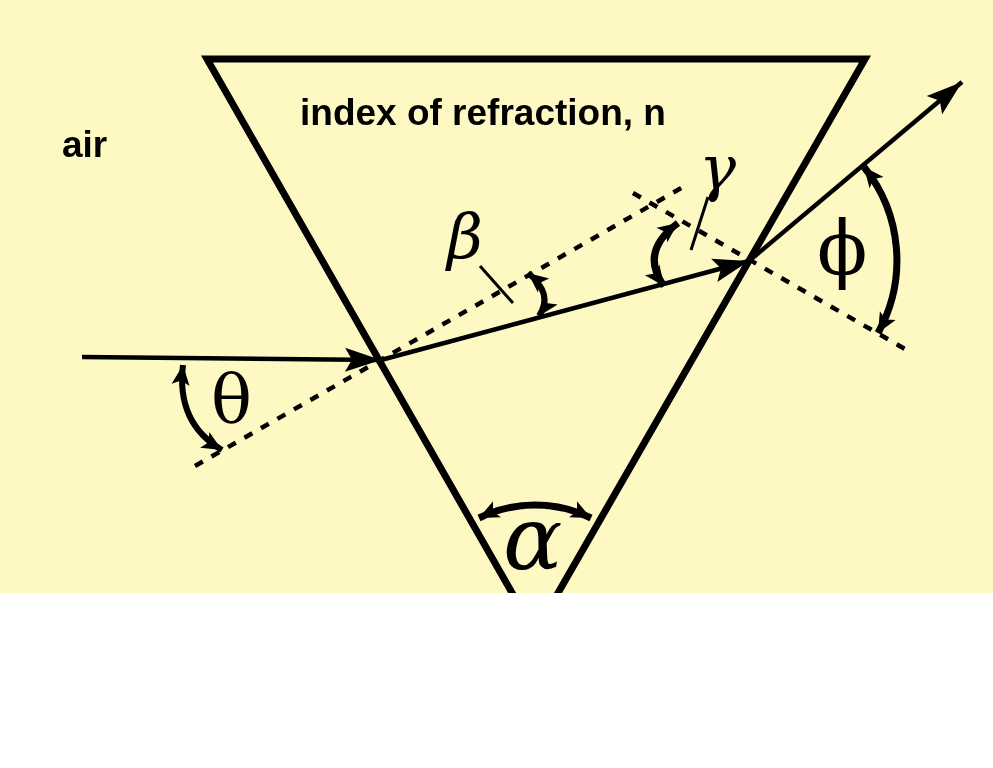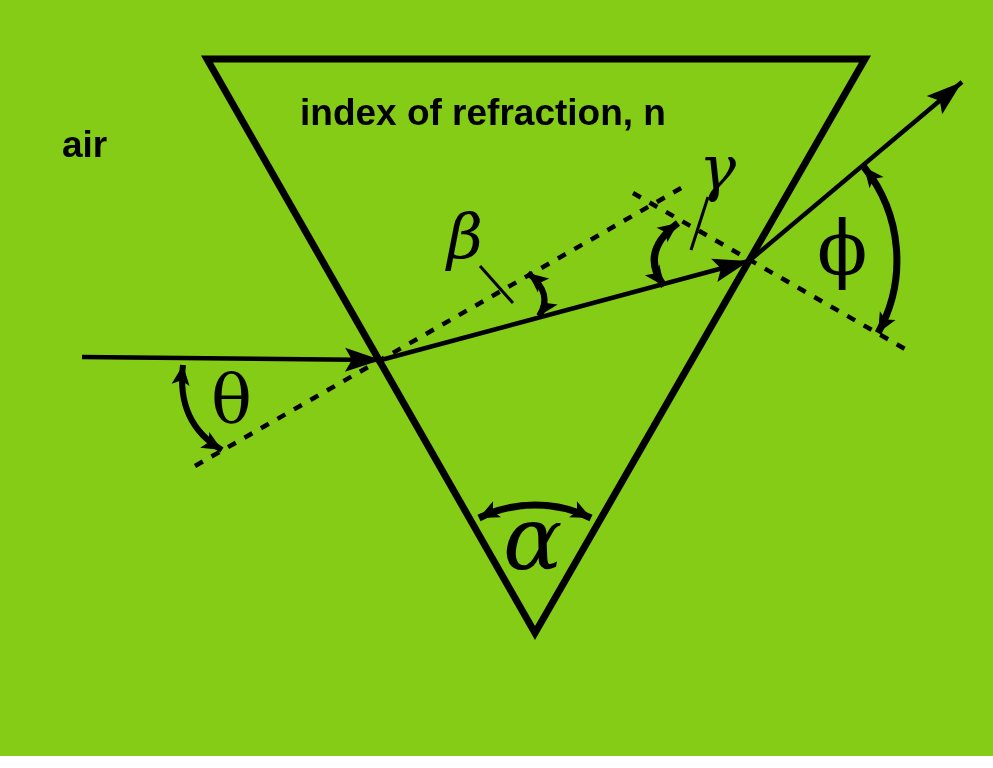--- a/index.html
+++ b/index.html
@@ -3,22 +3,22 @@
 <meta charset="utf-8">
 <style>
   html, body {
     margin: 0;
     padding: 0;
     background: #ffffff;
   }
   .stage {
     position: relative;
     width: 993px;
-    height: 756px;
-    background: #84cc16;
+    height: 593px;
+    background: #fef9c3;
     overflow: hidden;
     font-family: "Liberation Sans", sans-serif;
   }
   svg { display: block; }
   marker { overflow: visible; }
 
   .prism-outline {
     fill: none;
     stroke: #000;
     stroke-width: 7;

